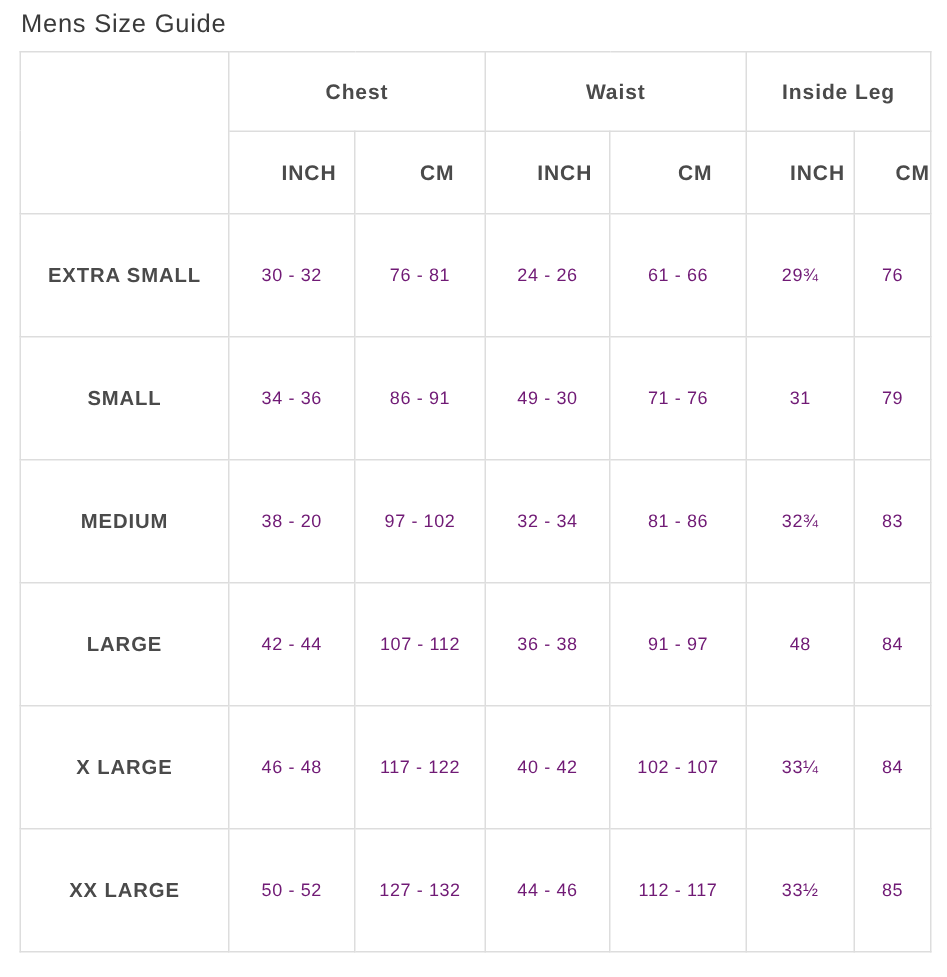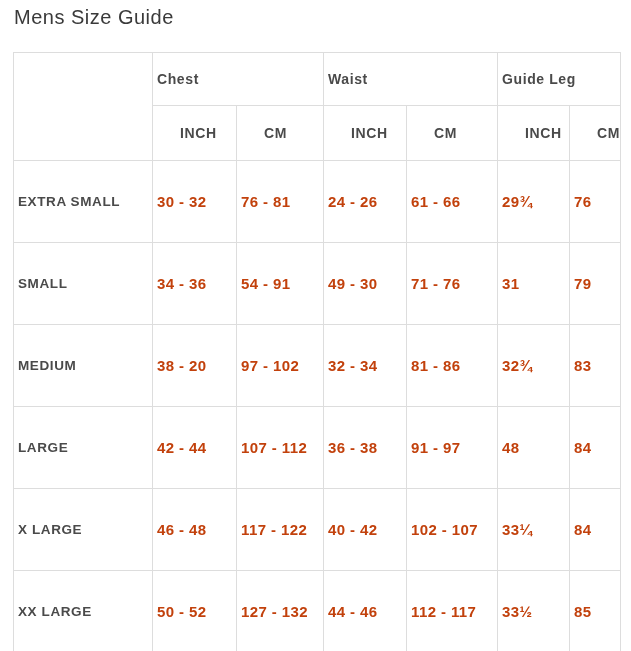--- a/index.html
+++ b/index.html
@@ -9,36 +9,36 @@
     font-family: "Liberation Sans", sans-serif;
   }
   .page {
     width: 631px;
     height: 651px;
     box-sizing: border-box;
     padding: 6px 11px 0 13px;
     background: #ffffff;
   }
   .page-title {
-    font-size: 20px;
+    font-size: 17px;
     font-weight: 300;
     letter-spacing: 0.5px;
     color: #3a3a3a;
-    margin: 0 0 23px 1px;
+    margin: 0 0 8px 1px;
     line-height: 1.15;
   }
   table.size-guide {
     border-collapse: collapse;
     table-layout: fixed;
     width: 607px;
   }
   table.size-guide th,
   table.size-guide td {
     border: 1px solid #dddddd;
-    text-align: left;
+    text-align: center;
     vertical-align: middle;
     background: #ffffff;
     padding: 0 4px;
     overflow: hidden;
   }
   tr.group-header-row th { height: 52px; }
   tr.unit-header-row th  { height: 54px; padding-left: 27px; }
   tbody tr               { height: 82px; }
 
   .group-header, .unit-header {
@@ -48,24 +48,24 @@
     color: #4a4a4a;
   }
   .size-label {
     font-size: 13.5px;
     font-weight: 700;
     letter-spacing: 0.6px;
     color: #4a4a4a;
     margin-top: 32px;
   }
   .size-value {
-    font-size: 15px;
-    font-weight: 700;
+    font-size: 12px;
+    font-weight: 400;
     letter-spacing: 0.4px;
-    color: #c2410c;
+    color: #701a75;
   }
 </style>
 </head>
 <body>
 
 <div class="page">
 
   <h1 class="page-title">Mens Size Guide</h1>
 
   <table class="size-guide">
@@ -76,21 +76,21 @@
       <col style="width:83px">
       <col style="width:91px">
       <col style="width:72px">
       <col style="width:51px">
     </colgroup>
     <thead>
       <tr class="group-header-row">
         <th rowspan="2"></th>
         <th colspan="2" class="group-header">Chest</th>
         <th colspan="2" class="group-header">Waist</th>
-        <th colspan="2" class="group-header">Guide Leg</th>
+        <th colspan="2" class="group-header">Inside Leg</th>
       </tr>
       <tr class="unit-header-row">
         <th class="unit-header">INCH</th>
         <th class="unit-header">CM</th>
         <th class="unit-header">INCH</th>
         <th class="unit-header">CM</th>
         <th class="unit-header">INCH</th>
         <th class="unit-header">CM</th>
       </tr>
     </thead>
@@ -100,21 +100,21 @@
         <td class="size-value">30 - 32</td>
         <td class="size-value">76 - 81</td>
         <td class="size-value">24 - 26</td>
         <td class="size-value">61 - 66</td>
         <td class="size-value">29¾</td>
         <td class="size-value">76</td>
       </tr>
       <tr>
         <th class="size-label">SMALL</th>
         <td class="size-value">34 - 36</td>
-        <td class="size-value">54 - 91</td>
+        <td class="size-value">86 - 91</td>
         <td class="size-value">49 - 30</td>
         <td class="size-value">71 - 76</td>
         <td class="size-value">31</td>
         <td class="size-value">79</td>
       </tr>
       <tr>
         <th class="size-label">MEDIUM</th>
         <td class="size-value">38 - 20</td>
         <td class="size-value">97 - 102</td>
         <td class="size-value">32 - 34</td>

